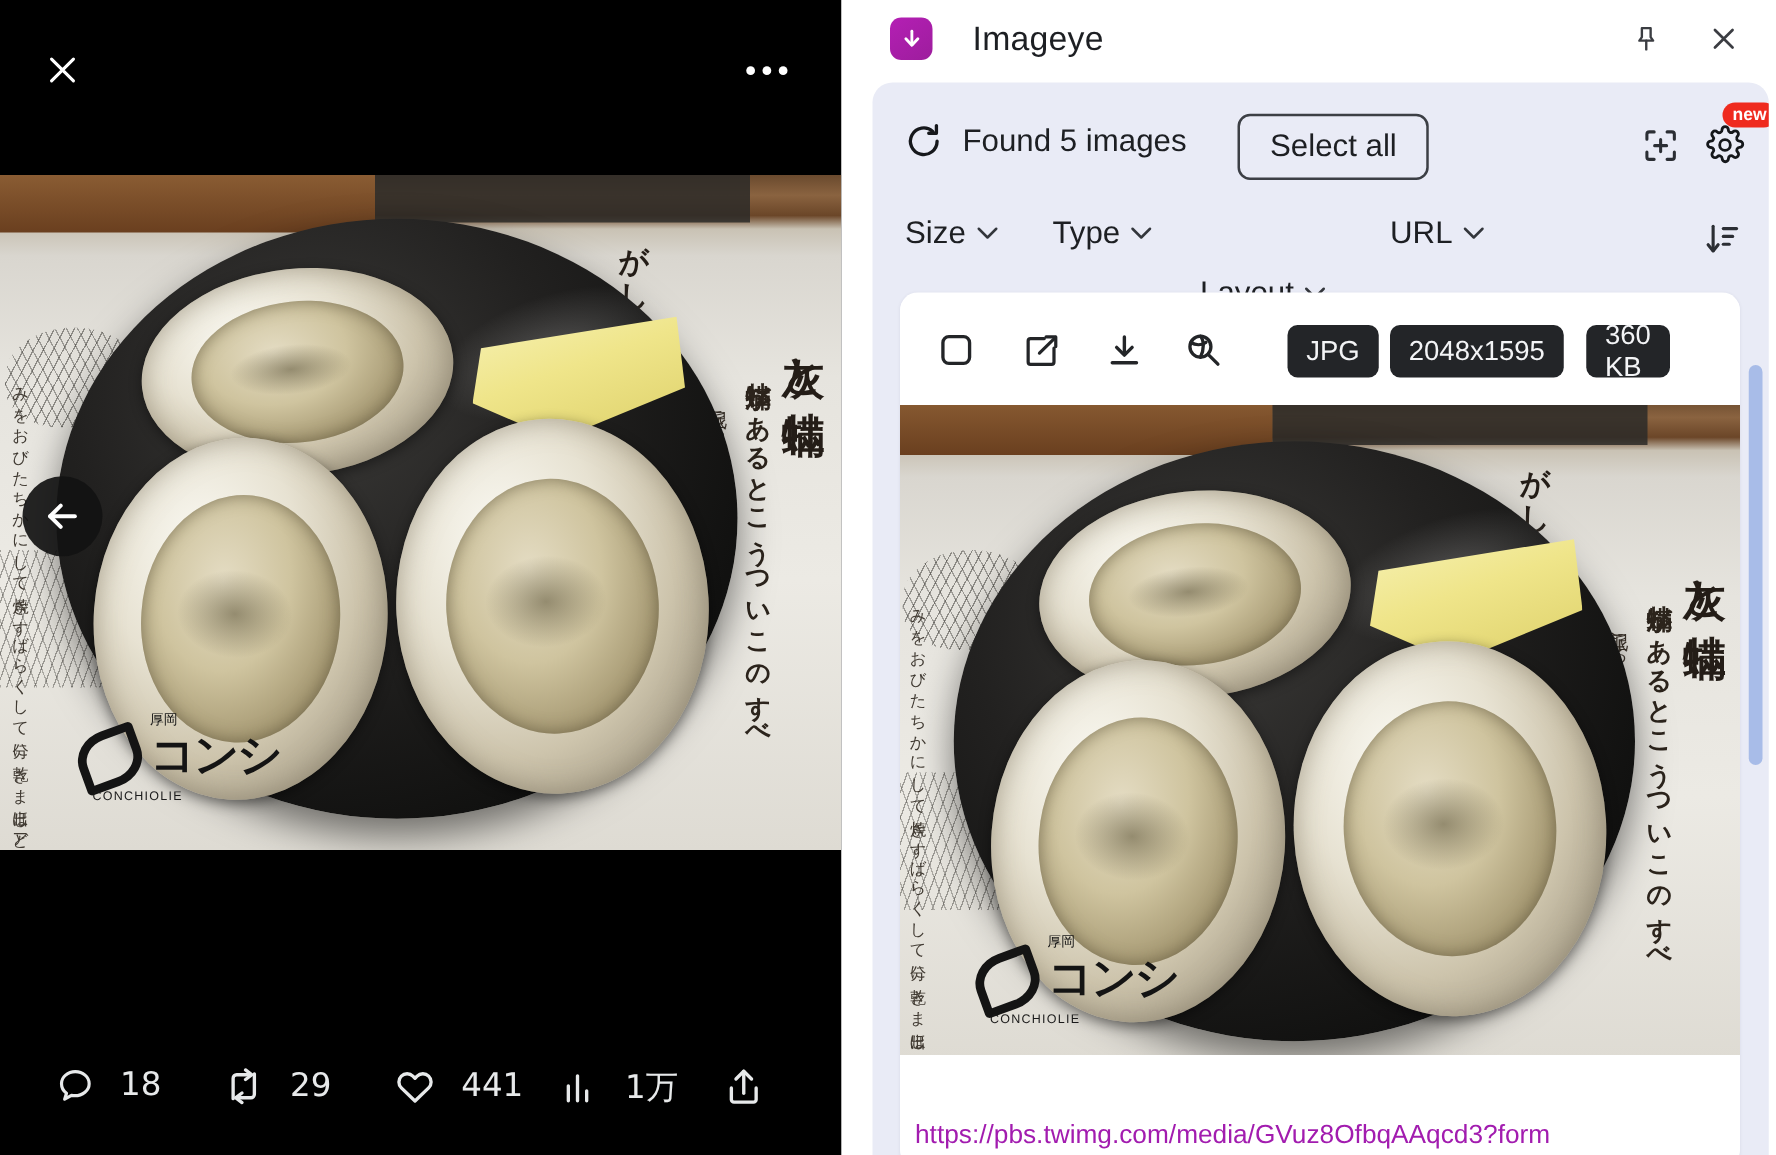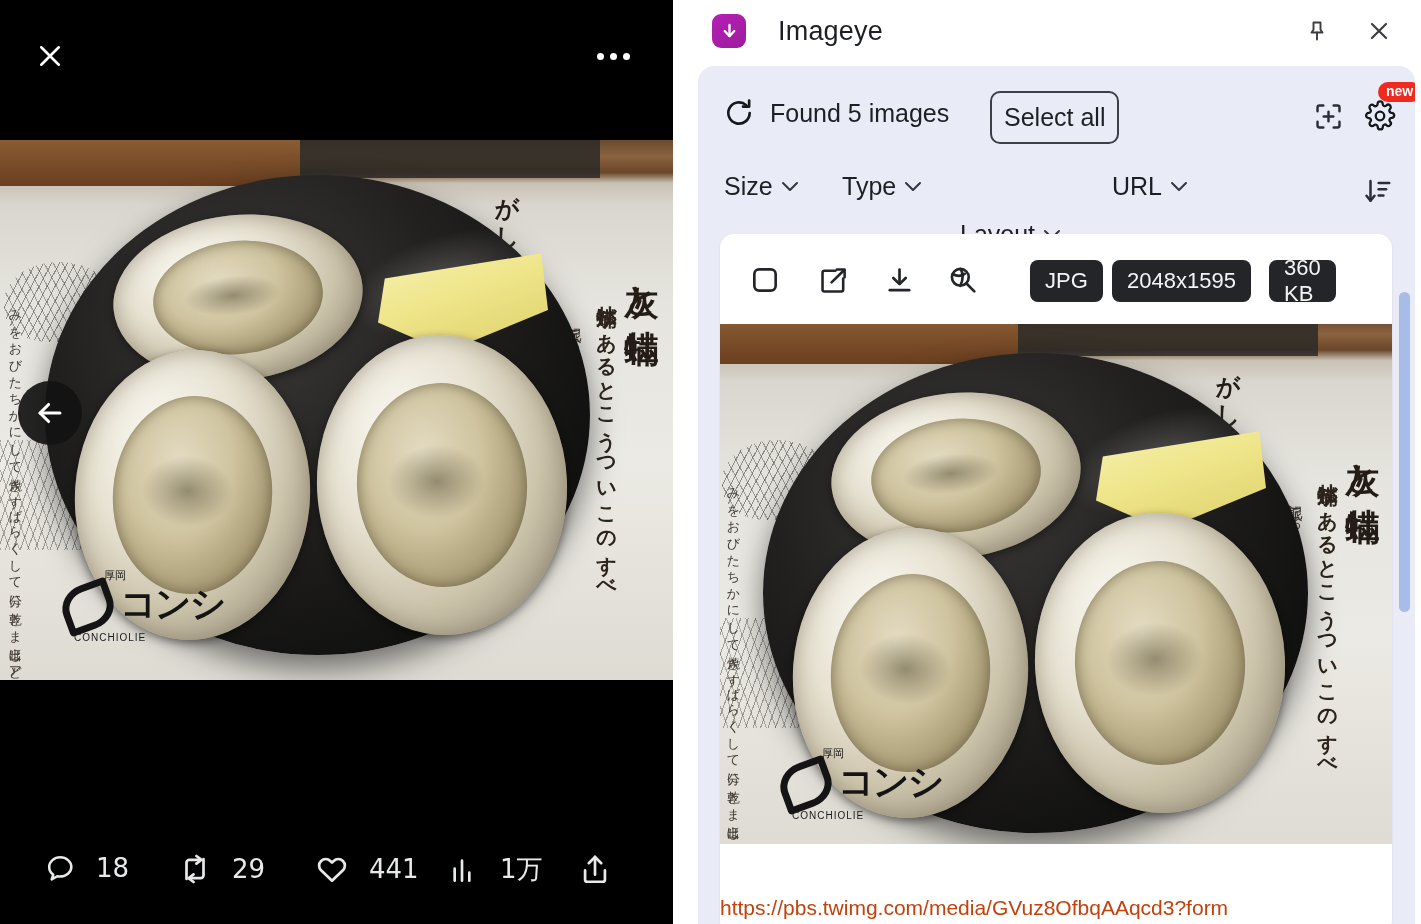--- a/index.html
+++ b/index.html
@@ -134,21 +134,21 @@
     transform: rotate(-20deg);
   }
   .brandlogo .kana {
     position:absolute; left:58px; top:0px; font-size:36px; font-weight:800;
     font-family:"DejaVu Sans", sans-serif; color:#141414; letter-spacing:-2px;
   }
   .brandlogo .sub {
     position:absolute; left:12px; top:52px; font-size:10px; letter-spacing:1px; color:#1a1a1a;
   }
   .brandlogo .tiny {
-    position:absolute; left:42px; top:-12px; font-size:11px; color:#141414;
+    position:absolute; left:58px; top:-12px; font-size:11px; color:#141414;
     font-family:Liberation Mono, monospace;
   }
 
   
   #back-btn {
     position: absolute; left: 18px; top: 381px;
     width: 64px; height: 64px; border-radius: 50%;
     background: rgba(18,18,18,.92);
     display: flex; align-items: center; justify-content: center;
     cursor: pointer; z-index: 7;
@@ -220,21 +220,21 @@
     position: absolute; left: 22px; top: 28px;
     width: 38px; height: 38px; cursor: pointer;
     display:flex; align-items:center; justify-content:center; color:#16181c;
   }
   #found-label {
     position: absolute; left: 72px; top: 33px;
     font-size: 25px; color: #1d1f23;
   }
   #select-all-btn {
     position: absolute; left: 292px; top: 25px;
-    height: 53px; padding: 0 12px;
+    height: 53px; padding: 0 24px;
     border: 2.5px solid #3c3f45; border-radius: 10px;
     background: transparent;
     font-size: 25px; color: #1d1f23;
     display: flex; align-items: center; cursor: pointer;
     font-family: "Liberation Sans", sans-serif;
   }
   #capture-btn {
     position: absolute; left: 610px; top: 30px;
     width: 40px; height: 40px; cursor: pointer; color:#2b2e34;
     display:flex; align-items:center; justify-content:center;
@@ -311,22 +311,22 @@
     overflow: hidden;
     background: #0a0a09;
   }
   #card-img .scene { position: absolute; left: -2px; top: -6px; width: 676px; height: 530px; }
 
   #card-url {
     position: absolute; left: 0; top: 612px; width: 672px; height: 88px;
     padding: 0 12px;
   }
   #url-text {
-    position: absolute; left: 0; top: 50px;
-    font-size: 21px; color: #c2410c;
+    position: absolute; left: 12px; top: 50px;
+    font-size: 21px; color: #a21caf;
     white-space: nowrap; overflow: hidden;
     font-family: "Liberation Sans", sans-serif;
     cursor: pointer;
   }
 
   
   #scroll-track {
     position: absolute; right: 4px; top: 170px;
     width: 14px; height: 754px;
     background: transparent;

